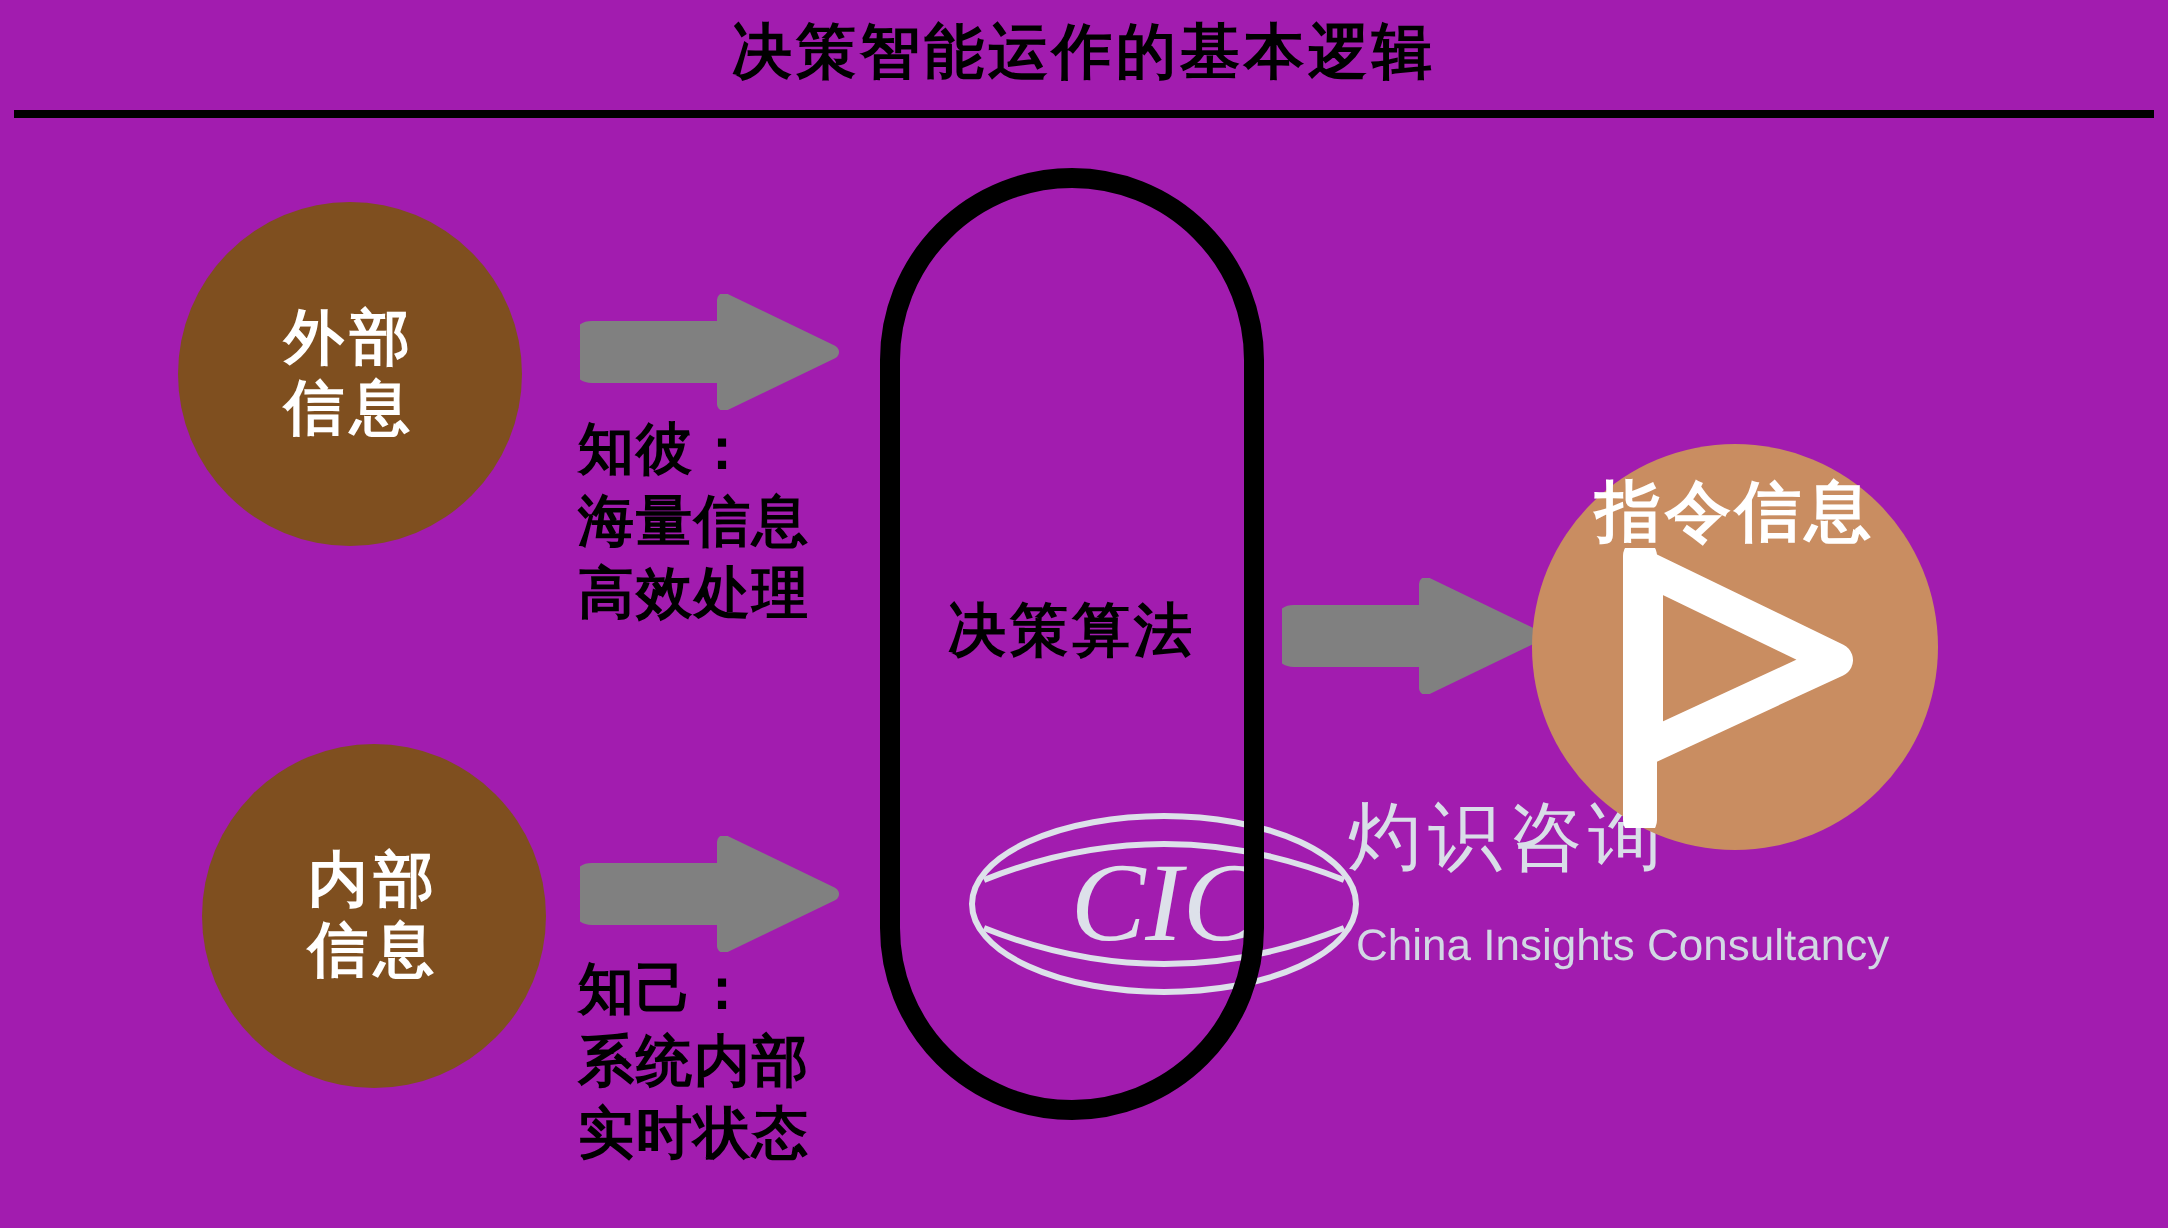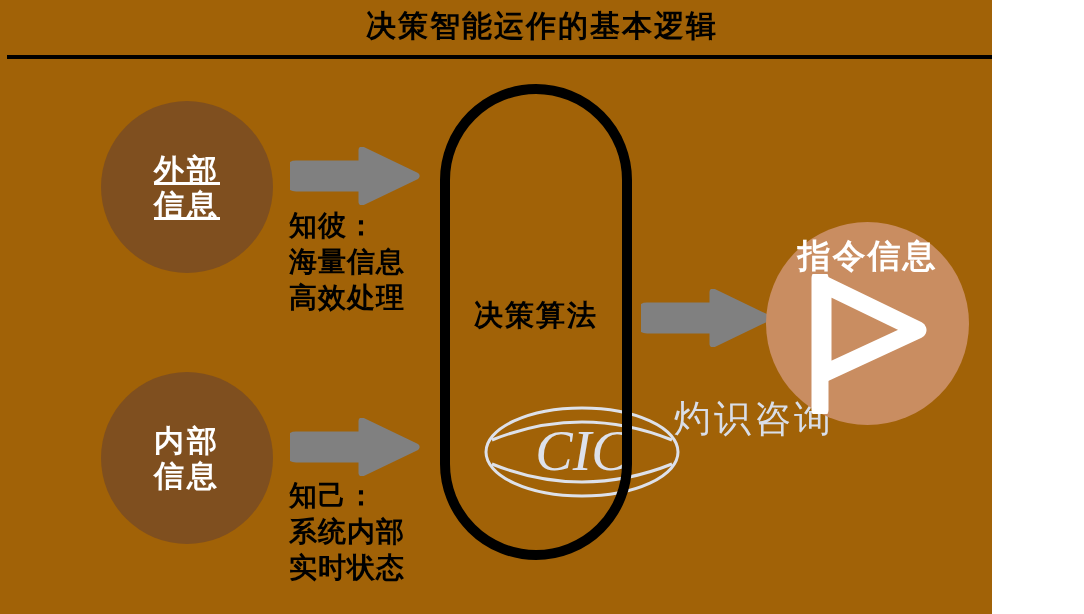--- a/index.html
+++ b/index.html
@@ -5,23 +5,23 @@
   html, body {
     margin: 0;
     padding: 0;
     background: #ffffff;
   }
   body {
     font-family: "Liberation Serif", "DejaVu Serif", serif;
   }
   #stage {
     position: relative;
-    width: 992px;
+    width: 1084px;
     height: 614px;
-    background: #a16207;
+    background: #a21caf;
     overflow: hidden;
   }
 
   
   #page-title {
     position: absolute;
     left: 0;
     top: 6px;
     width: 1084px;
     text-align: center;
@@ -85,21 +85,21 @@
     flex-direction: column;
     align-items: center;
     justify-content: center;
     color: #ffffff;
     font-family: "Liberation Serif", "DejaVu Serif", serif;
     font-size: 30px;
     font-weight: bold;
     line-height: 1.18;
     letter-spacing: 3px;
   }
-  #circle-external { left: 101px; top: 101px; width: 172px; height: 172px; text-decoration: underline; }
+  #circle-external { left: 89px; top: 101px; width: 172px; height: 172px; }
   #circle-internal { left: 101px; top: 372px; width: 172px; height: 172px; }
 
   
   #circle-output {
     position: absolute;
     left: 766px;
     top: 222px;
     width: 203px;
     height: 203px;
     border-radius: 50%;
@@ -179,20 +179,21 @@
   <div id="title-rule"></div>
 
   <div id="watermark">
     <svg class="wm-logo" width="200" height="108" viewBox="0 0 200 108">
       <ellipse cx="100" cy="54" rx="96" ry="44" fill="none" stroke="#dde1ea" stroke-width="3"></ellipse>
       <path d="M 10 42 Q 100 6 190 42" fill="none" stroke="#dde1ea" stroke-width="3"></path>
       <path d="M 10 66 Q 100 102 190 66" fill="none" stroke="#dde1ea" stroke-width="3"></path>
       <text x="100" y="72" text-anchor="middle" font-family="Liberation Serif, DejaVu Serif, serif" font-size="56" font-style="italic" fill="#dde1ea">CIC</text>
     </svg>
     <div class="wm-cn">灼识咨询</div>
+    <div class="wm-en">China Insights Consultancy</div>
   </div>
 
   <div class="src-circle" id="circle-external">
     <span>外部</span>
     <span>信息</span>
   </div>
 
   <div class="src-circle" id="circle-internal">
     <span>内部</span>
     <span>信息</span>

